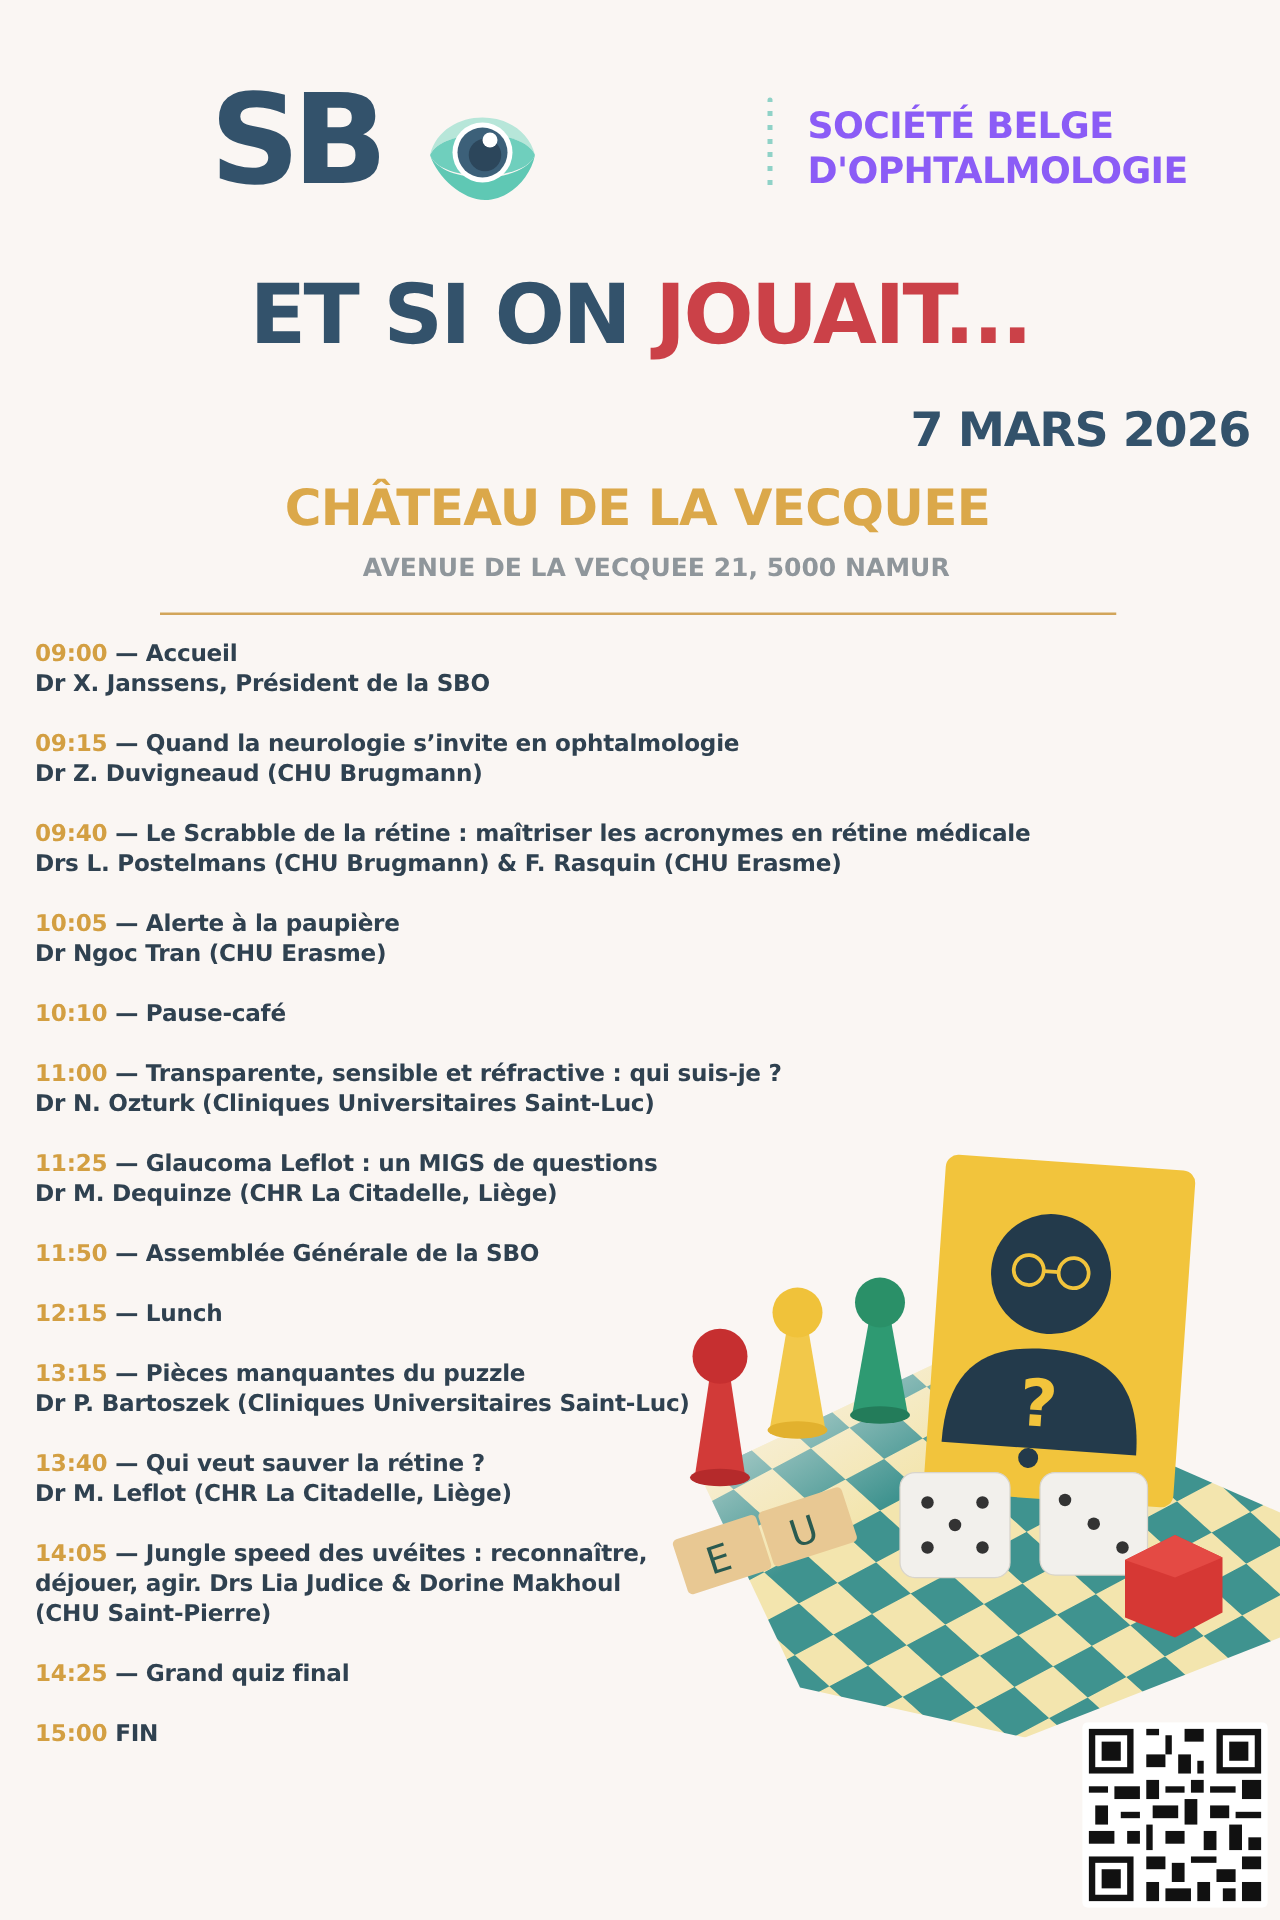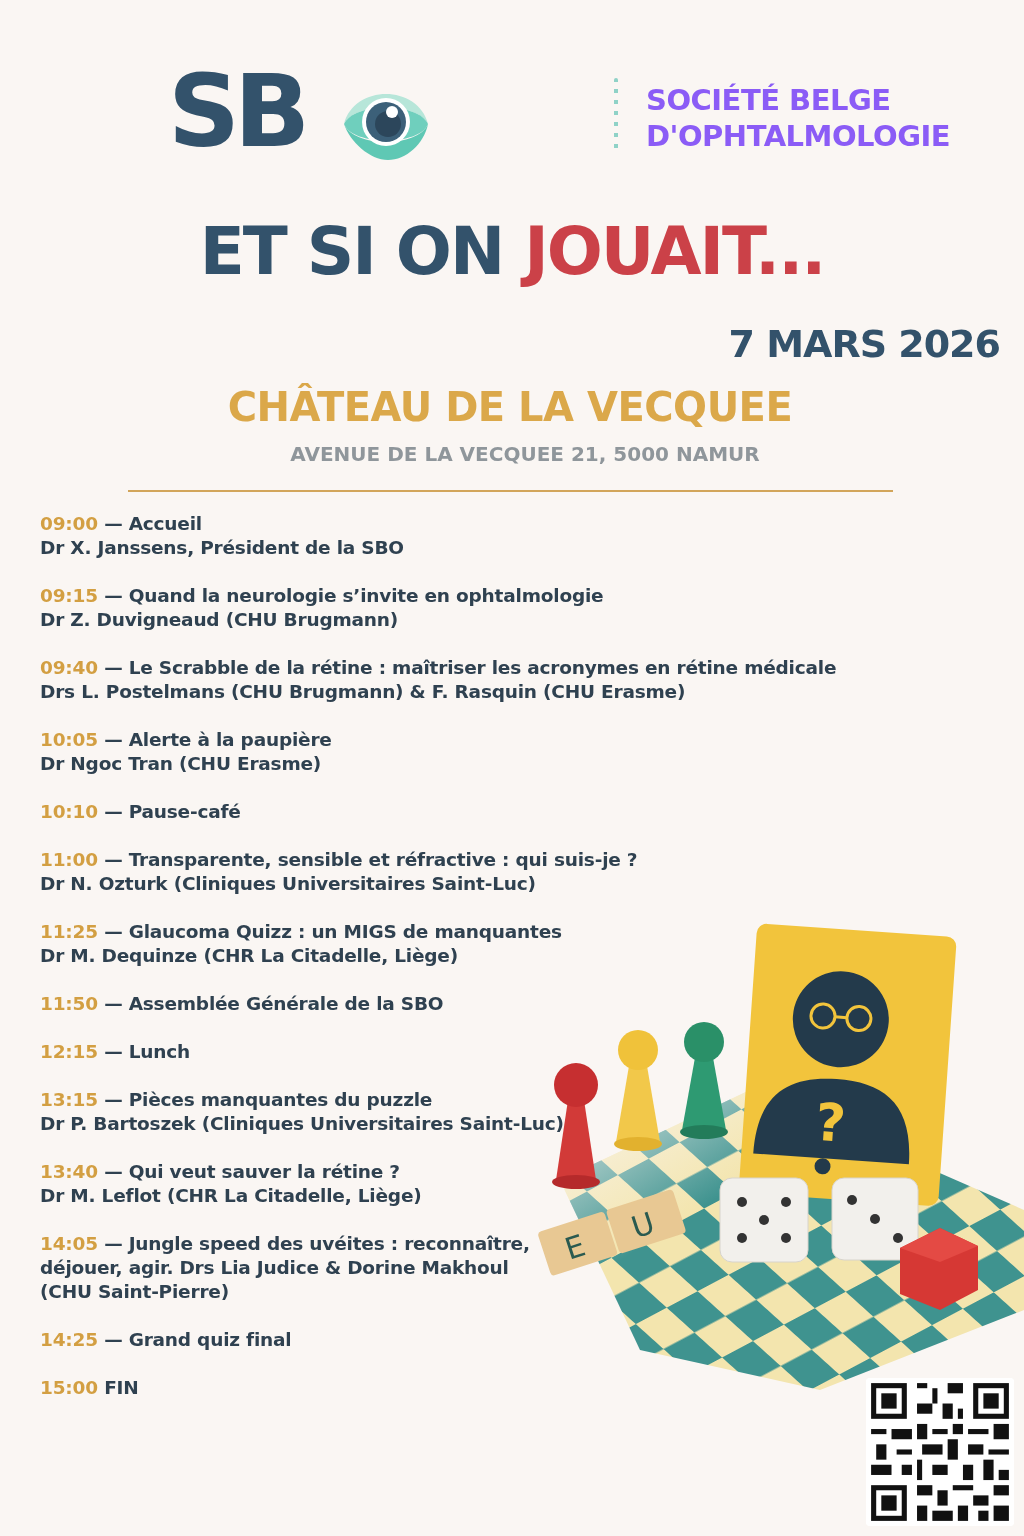--- a/index.html
+++ b/index.html
@@ -36,21 +36,21 @@
     .venue { position: absolute; top: 384px; width: 1024px; text-align: center; left: -2px;
       font-weight: 700; font-size: 40px; color: #dba84a; letter-spacing: -0.5px; }
     .address { position: absolute; top: 442px; width: 1018px; text-align: center; left: 16px;
       font-weight: 700; font-size: 20px; color: #8f969b; letter-spacing: 0px; }
     .rule { position: absolute; top: 490px; left: 128px; width: 765px; height: 2px; background: #d2a55a; }
 
     
     .program { position: absolute; left: 28px; top: 512px; width: 860px; }
     .item { margin-bottom: 24px; font-weight: 700; font-size: 18.5px; line-height: 24px; color: #2f4150; letter-spacing: -0.2px; }
     .item .time { color: #d39f42; }
-    .item .line { display: block; white-space: nowrap; margin-left: 12px; }
+    .item .line { display: block; white-space: nowrap; }
     .item.wrap .line { white-space: normal; width: 510px; }
 
     
     .illus { position: absolute; left: 520px; top: 910px; width: 504px; height: 480px; }
 
     .qr { position: absolute; left: 866px; top: 1378px; width: 148px; height: 148px; background: #fff; border-radius: 4px; }
   </style>
 </head>
 <body>
 
@@ -101,21 +101,21 @@
       <span class="line">Dr Ngoc Tran (CHU Erasme)</span>
     </div>
     <div class="item">
       <span class="line"><span class="time">10:10</span><span> — Pause-café</span></span>
     </div>
     <div class="item">
       <span class="line"><span class="time">11:00</span><span> — Transparente, sensible et réfractive : qui suis-je ?</span></span>
       <span class="line">Dr N. Ozturk (Cliniques Universitaires Saint-Luc)</span>
     </div>
     <div class="item">
-      <span class="line"><span class="time">11:25</span><span> — Glaucoma Quizz : un MIGS de manquantes</span></span>
+      <span class="line"><span class="time">11:25</span><span> — Glaucoma Leflot : un MIGS de questions</span></span>
       <span class="line">Dr M. Dequinze (CHR La Citadelle, Liège)</span>
     </div>
     <div class="item">
       <span class="line"><span class="time">11:50</span><span> — Assemblée Générale de la SBO</span></span>
     </div>
     <div class="item">
       <span class="line"><span class="time">12:15</span><span> — Lunch</span></span>
     </div>
     <div class="item">
       <span class="line"><span class="time">13:15</span><span> — Pièces manquantes du puzzle</span></span>

